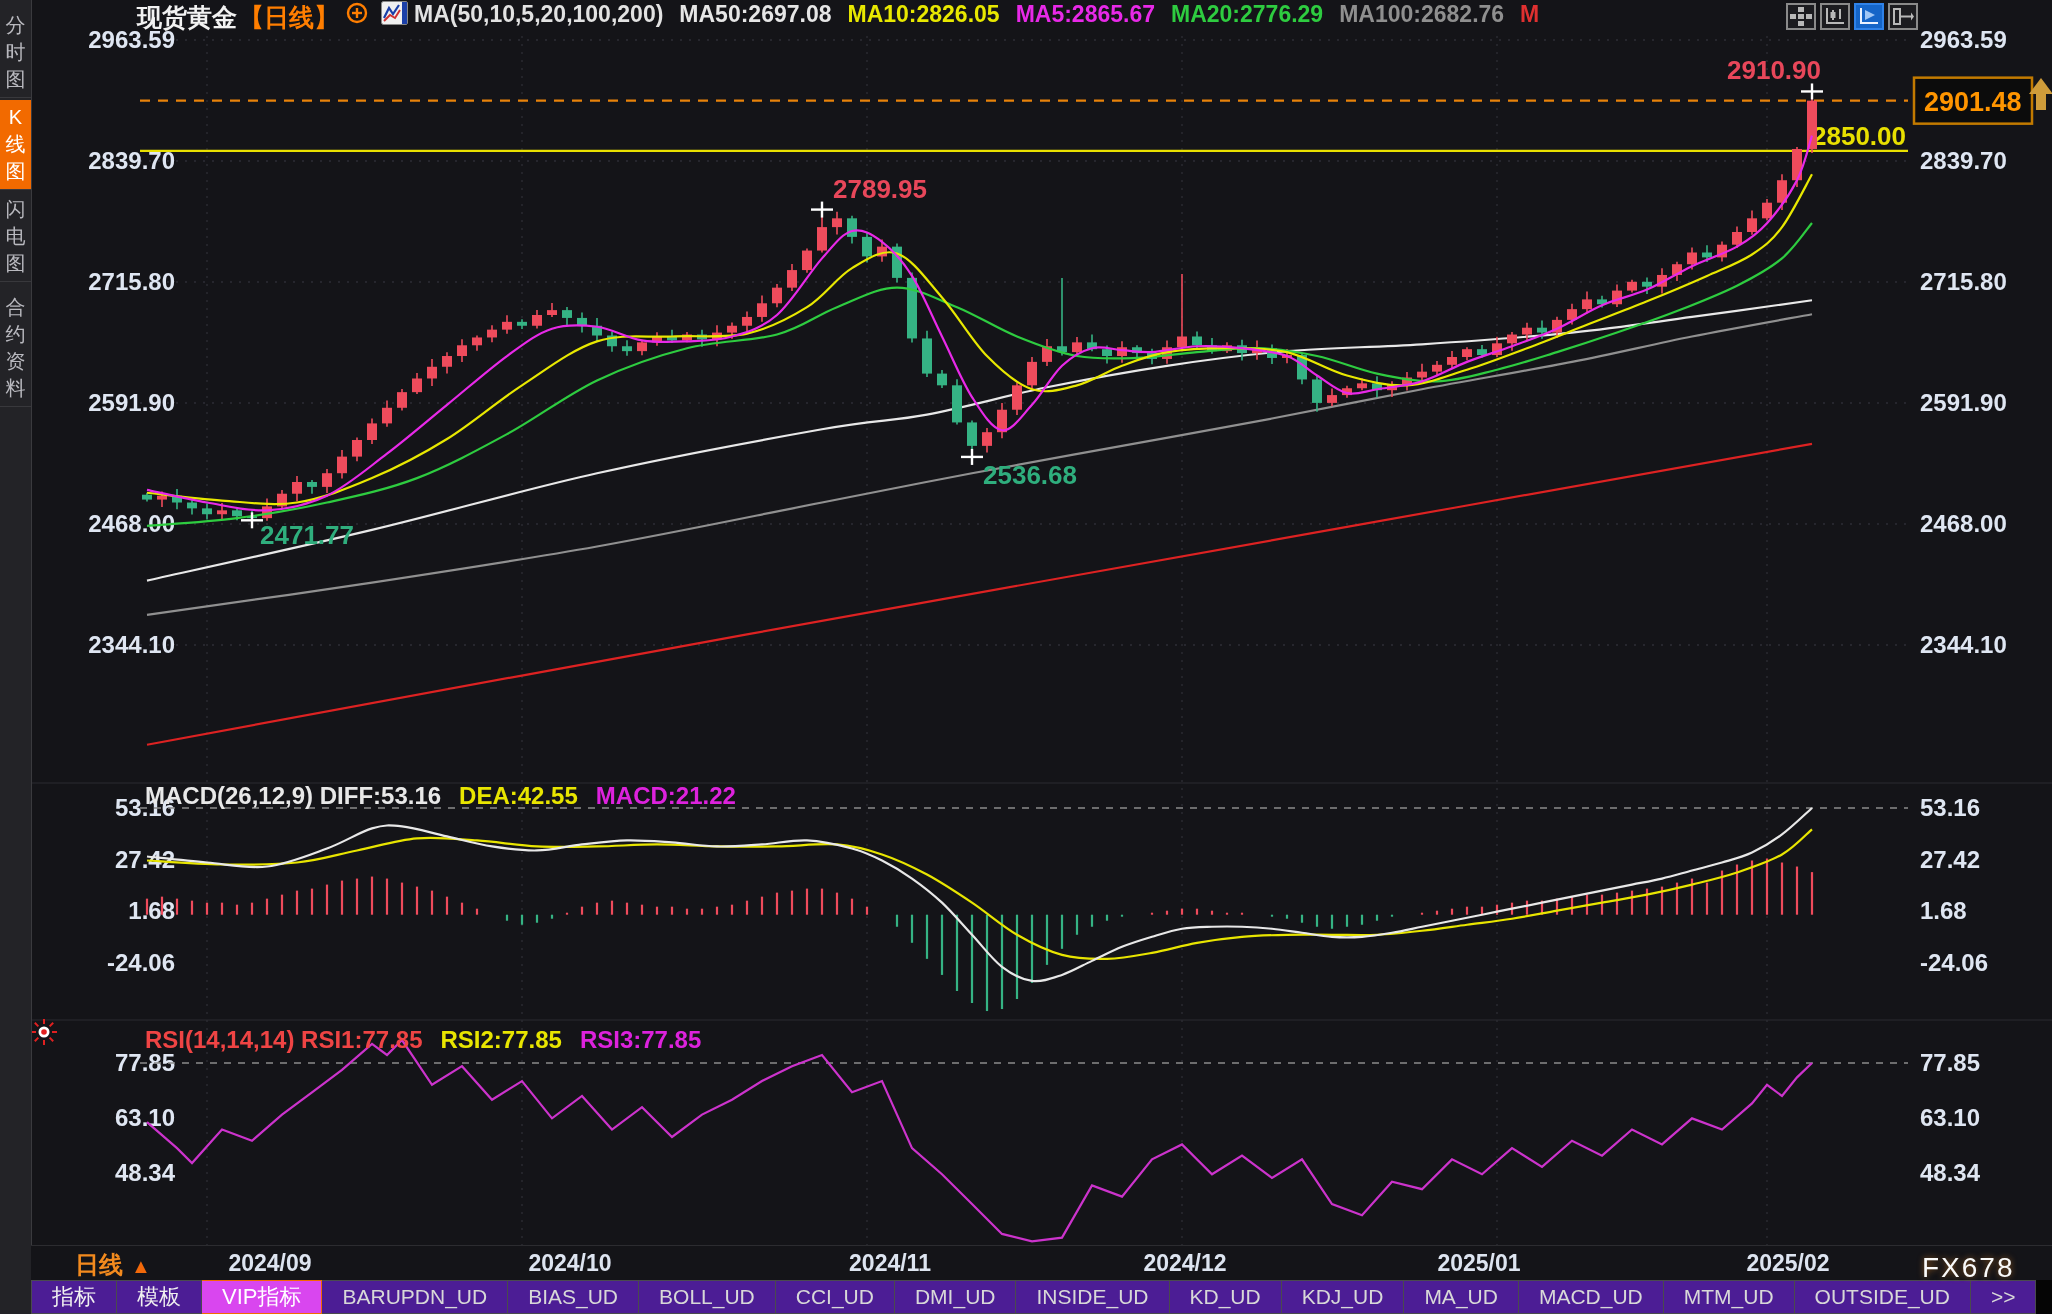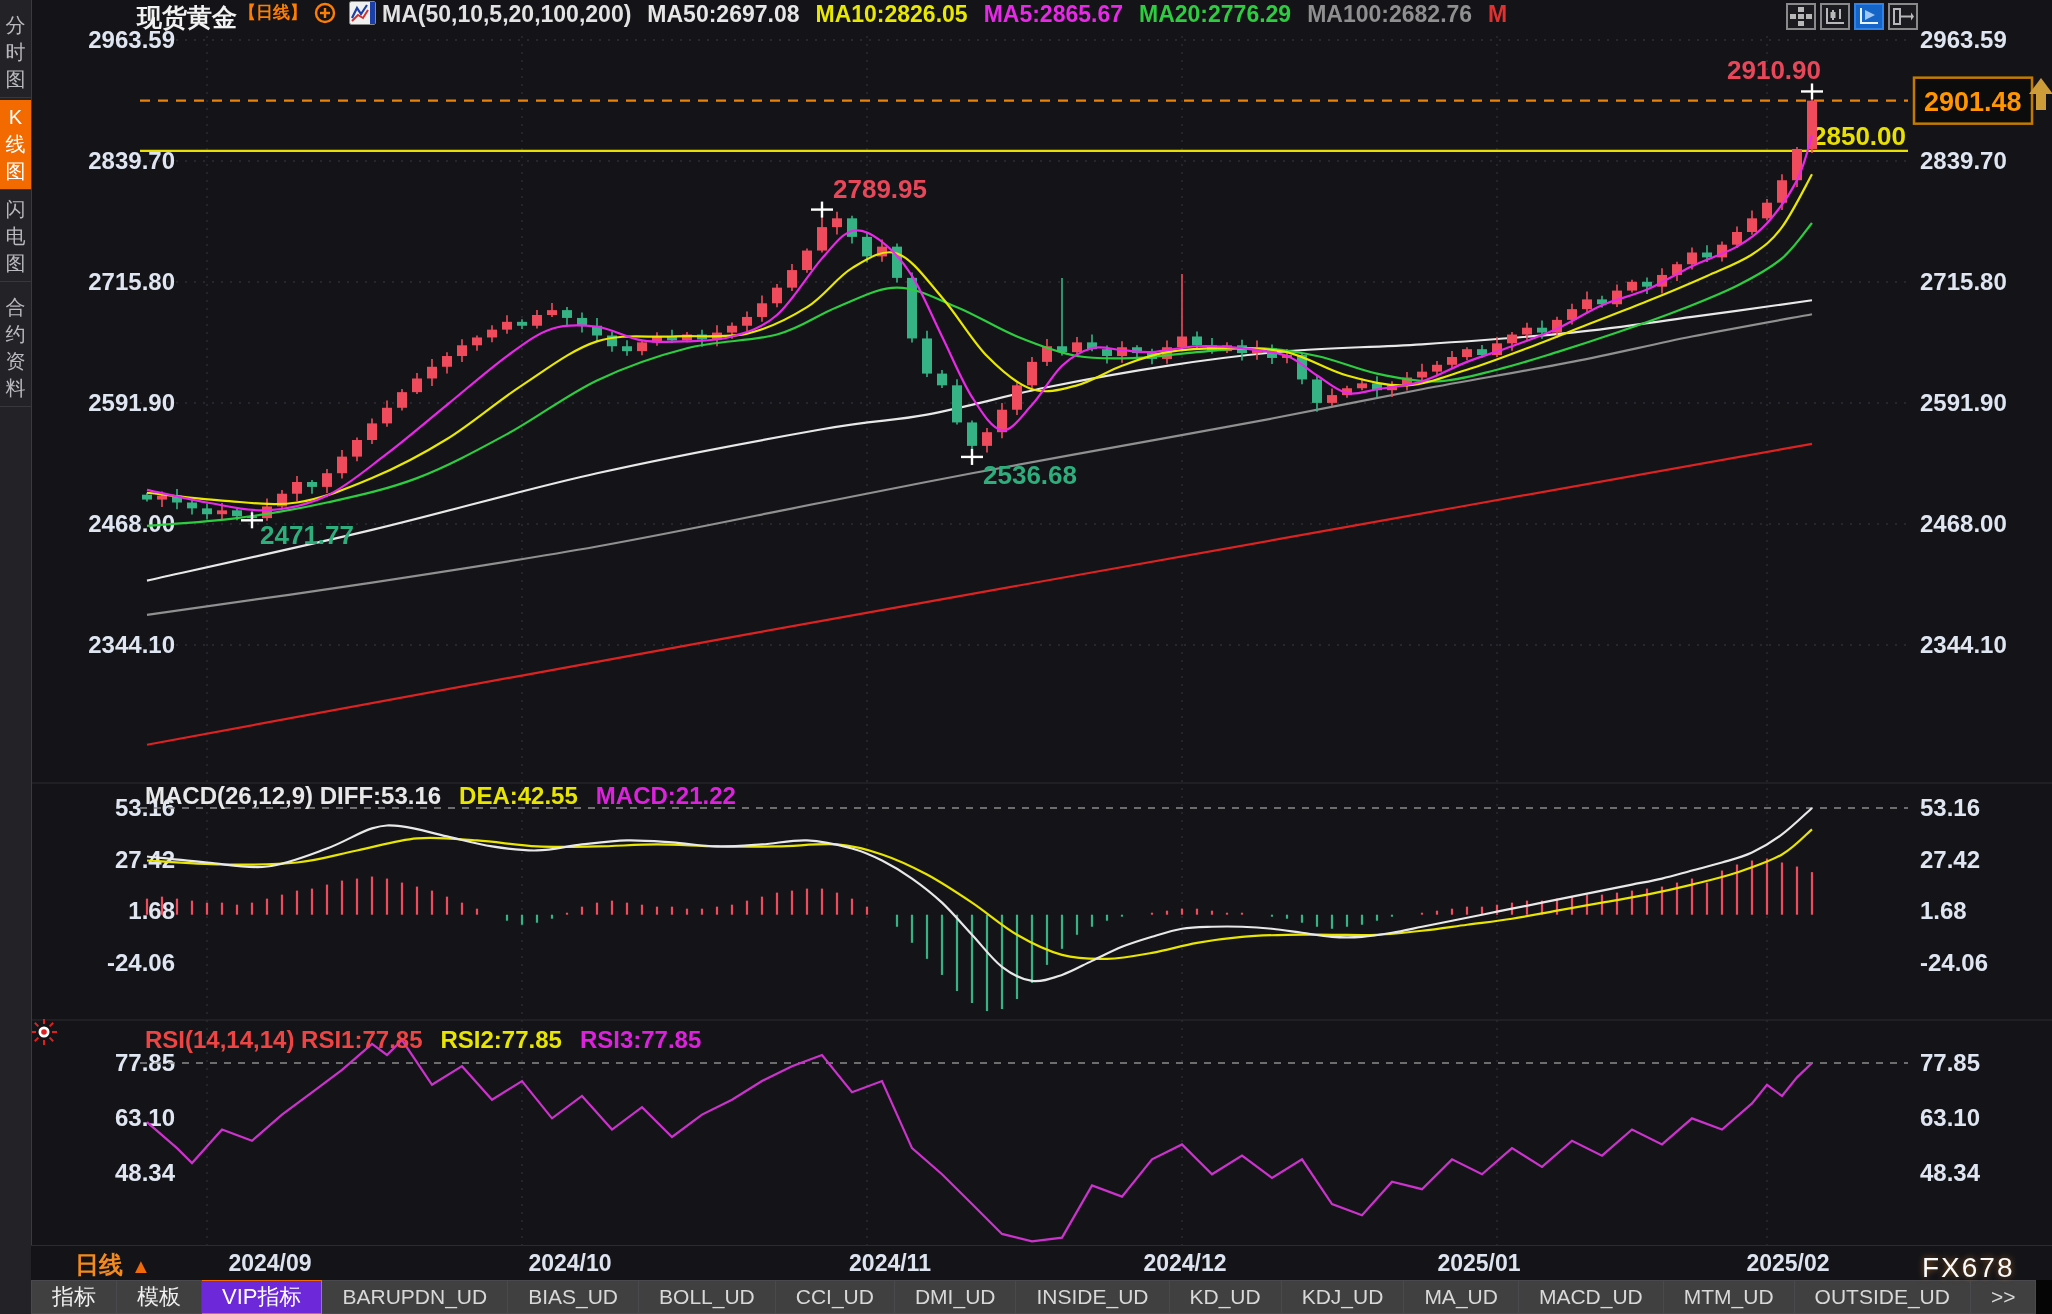--- a/index.html
+++ b/index.html
@@ -9,41 +9,41 @@
   .tick{font-size:24px;font-weight:600;}
   .ann{font-size:26px;font-weight:700;}
   .pricebox-text{font-size:27px;font-weight:700;}
   
   #sidebar{position:absolute;left:0;top:0;width:31px;height:1314px;background:#232327;border-right:1px solid #3a3a3e;z-index:5;}
   .side-tab{position:absolute;left:0;width:31px;text-align:center;color:#b9b9bf;font-size:20px;line-height:27px;cursor:pointer;padding:4px 0;border-bottom:1px solid #38383c;}
   .side-tab.active{background:#f26a00;color:#ffffff;}
   
   #hdr{position:absolute;left:137px;top:1px;height:32px;display:flex;z-index:6;white-space:nowrap;}
   #hdr .t{font-size:25px;font-weight:700;color:#f2f2f2;}
-  #hdr .p{font-size:17px;font-weight:700;color:#ff7e00;margin-left:2px;}
+  #hdr .p{font-size:25px;font-weight:700;color:#ff7e00;margin-left:2px;}
   #hdr .icon{margin:0 6px;display:inline-block;}
   #ma-readout span{font-size:23px;font-weight:600;margin-right:16px;margin-top:24px;}
   
   #toolbar{position:absolute;left:1786px;top:3px;display:flex;gap:4px;z-index:6;}
   .tool-btn{width:30px;height:27px;background:#1c1c20;border:2px solid #8a8a8a;box-sizing:border-box;display:flex;align-items:center;justify-content:center;cursor:pointer;}
   .tool-btn.active{background:#1565c8;border-color:#2f82e8;}
   
   .panel-label{position:absolute;left:145px;white-space:nowrap;z-index:4;}
   .panel-label span{font-size:24px;font-weight:600;margin-right:18px;}
   
   #daterow{position:absolute;left:31px;top:1245px;width:2021px;height:35px;background:#141418;border-top:1px solid #2c2c30;z-index:5;}
   #period-btn{position:absolute;left:44px;top:3px;color:#f28a1e;font-size:24px;font-weight:700;cursor:pointer;}
   #period-btn .tri{display:inline-block;margin-left:8px;color:#f2690a;font-size:20px;}
   .date-label{position:absolute;top:4px;transform:translateX(-50%);color:#dde4f0;font-size:23px;font-weight:700;}
   
   #tabrow{position:absolute;left:31px;top:1280px;width:2021px;height:34px;background:#050505;display:flex;align-items:stretch;z-index:5;}
-  .ftab{border:1px solid #4a4a4e;border-left:none;color:#d8d8d8;font-size:21px;display:flex;align-items:center;padding:0 20px;cursor:pointer;background:#404040;}
+  .ftab{border:1px solid #4a4a4e;border-left:none;color:#d8d8d8;font-size:21px;display:flex;align-items:center;padding:0 20px;cursor:pointer;background:#4c1d95;}
   .ftab:first-child{border-left:1px solid #4a4a4e;}
   .ftab.cn{font-size:22px;color:#f0f0f0;}
-  .ftab.active{background:#6d28d9;color:#ffffff;border-color:#f26a00;}
+  .ftab.active{background:#d946ef;color:#ffffff;border-color:#f26a00;}
   #watermark{position:absolute;left:1922px;top:1252px;color:#fafafa;font-size:28px;letter-spacing:2px;z-index:6;text-shadow:0 0 6px rgba(255,150,40,.55);}
 </style>
 </head>
 <body>
 
 <div id="stage">
 
   <svg id="chart-svg" width="2052" height="1280" viewBox="0 0 2052 1280" style="position:absolute;left:0;top:0;">
       <line x1="207" y1="36" x2="207" y2="1245" stroke="#34343c" stroke-dasharray="2,6"></line>
       <line x1="522" y1="36" x2="522" y2="1245" stroke="#34343c" stroke-dasharray="2,6"></line>

